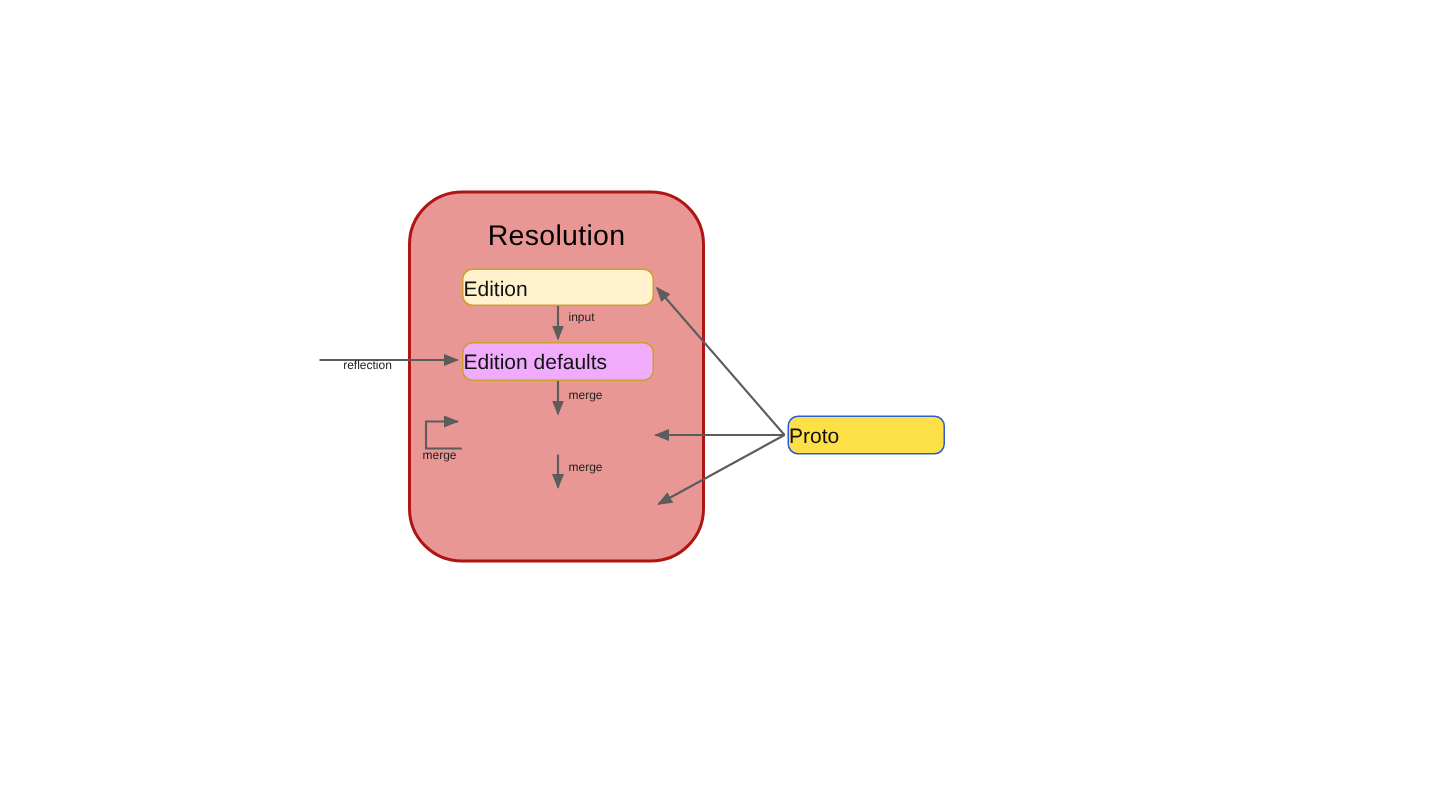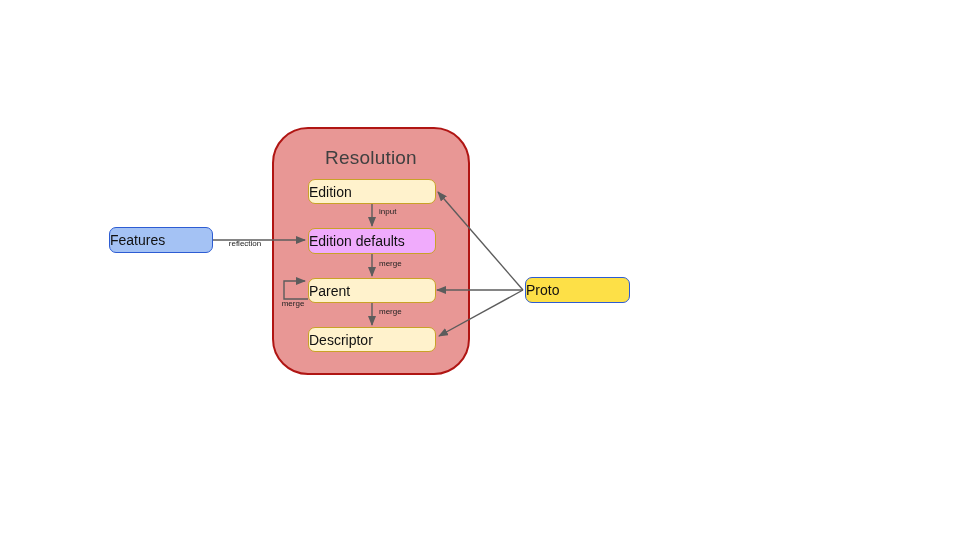--- a/index.html
+++ b/index.html
@@ -47,36 +47,27 @@
   .edge-label {
     font-size: 8px;
     font-family: "Liberation Sans", sans-serif;
   }
 </style>
 </head>
 <body>
 
 <div class="canvas">
   <div class="group" style="left: 272px; top: 127px; width: 198px; height: 248px; background: rgb(232, 151, 149); border: 2px solid rgb(176, 21, 19); border-radius: 36px;">
-      <div class="group-title" style="color: #404040;">Resolution</div>
+      <div class="group-title" style="color: #000000;">Resolution</div>
     </div>
     <div class="node" style="left: 308px; top: 179px; width: 128px; height: 25px; background: rgb(255, 242, 204); border: 1.5px solid rgb(201, 162, 39);">
       <span>Edition</span>
     </div>
     <div class="node" style="left: 308px; top: 228px; width: 128px; height: 26px; background: #f0abfc; border: 1.5px solid rgb(201, 162, 39);">
       <span>Edition defaults</span>
-    </div>
-    <div class="node" style="left: 308px; top: 278px; width: 128px; height: 25px; background: rgb(255, 242, 204); border: 1.5px solid rgb(201, 162, 39);">
-      <span>Parent</span>
-    </div>
-    <div class="node" style="left: 308px; top: 327px; width: 128px; height: 25px; background: rgb(255, 242, 204); border: 1.5px solid rgb(201, 162, 39);">
-      <span>Descriptor</span>
-    </div>
-    <div class="node" style="left: 109px; top: 227px; width: 104px; height: 26px; background: rgb(164, 194, 244); border: 1.5px solid rgb(45, 92, 211);">
-      <span>Features</span>
     </div>
     <div class="node" style="left: 525px; top: 277px; width: 105px; height: 26px; background: #fde047; border: 1.5px solid rgb(45, 92, 211);">
       <span>Proto</span>
     </div>
     <svg id="edge-layer" width="960" height="540" viewBox="0 0 960 540" xmlns="http://www.w3.org/2000/svg">
     <defs>
       <marker id="arrow" markerUnits="userSpaceOnUse" markerWidth="10" markerHeight="8" refX="9" refY="4" orient="auto">
         <path d="M0,0 L10,4 L0,8 Z" fill="#5c5c5c"></path>
       </marker>
     </defs>

